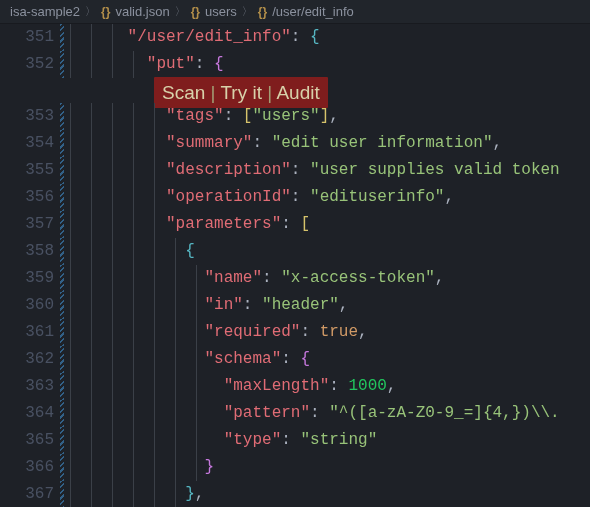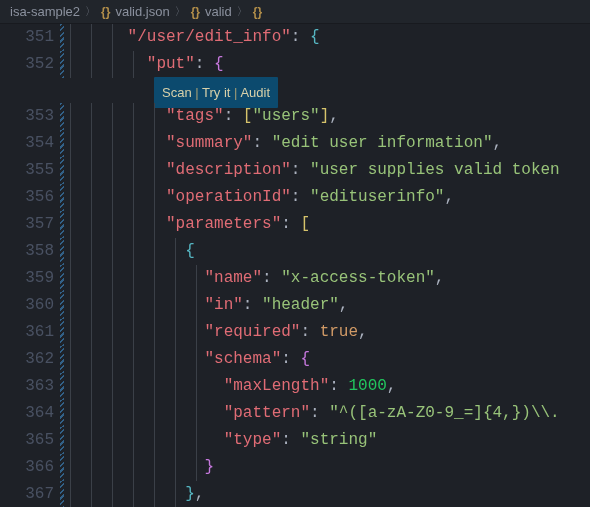--- a/index.html
+++ b/index.html
@@ -81,42 +81,43 @@
   .key { color: #e06c75; }
   .string { color: #98c379; }
   .number { color: #22c55e; }
   .bool { color: #d19a66; }
   .punct { color: #abb2bf; }
   .bracket-y { color: #d6c36b; }
   .bracket-b { color: #56b6c2; }
   .bracket-p { color: #c678dd; }
   .codelens {
     position: absolute;
-    background: #0c4a6e;
+    background: #7f1d1d;
     color: #d8d1aa;
-    font-size: 13px;
+    font-size: 19px;
     padding: 2px 8px;
     font-family: -apple-system, BlinkMacSystemFont, "Segoe UI", sans-serif;
     border-radius: 1px;
   }
   .codelens .sep { color: #a39e76; }
 </style>
 </head>
 <body>
 
 <div class="breadcrumb">
   <span>isa-sample2</span>
   <span class="chev">〉</span>
   <span class="bicon">{}</span>
   <span>valid.json</span>
   <span class="chev">〉</span>
   <span class="bicon">{}</span>
-  <span>valid</span>
+  <span>users</span>
   <span class="chev">〉</span>
   <span class="bicon">{}</span>
+  <span>/user/edit_info</span>
 </div>
 
 <div class="editor" id="editor">
     <div class="line"><div class="gutter">351<div class="stripe"></div></div><div class="code"><div class="indent-guide" style="left: 0px;"></div><div class="indent-guide" style="left: 21px;"></div><div class="indent-guide" style="left: 42px;"></div><span class="punct">      </span><span class="key">"/user/edit_info"</span><span class="punct">: </span><span class="bracket-b">{</span></div></div>
     <div class="line" style="height: 52px;"><div class="gutter">352<div class="stripe"></div></div><div class="code"><div class="indent-guide" style="left: 0px;"></div><div class="indent-guide" style="left: 21px;"></div><div class="indent-guide" style="left: 42px;"></div><div class="indent-guide" style="left: 63px;"></div><span class="punct">        </span><span class="key">"put"</span><span class="punct">: </span><span class="bracket-p">{</span><div class="codelens" style="left: 84px; top: 26px;"><span>Scan</span> <span class="sep">|</span> <span>Try it</span> <span class="sep">|</span> <span>Audit</span></div></div></div>
     <div class="line"><div class="gutter">353<div class="stripe"></div></div><div class="code"><div class="indent-guide" style="left: 0px;"></div><div class="indent-guide" style="left: 21px;"></div><div class="indent-guide" style="left: 42px;"></div><div class="indent-guide" style="left: 63px;"></div><div class="indent-guide" style="left: 84px;"></div><span class="punct">          </span><span class="key">"tags"</span><span class="punct">: </span><span class="bracket-y">[</span><span class="string">"users"</span><span class="bracket-y">]</span><span class="punct">,</span></div></div>
     <div class="line"><div class="gutter">354<div class="stripe"></div></div><div class="code"><div class="indent-guide" style="left: 0px;"></div><div class="indent-guide" style="left: 21px;"></div><div class="indent-guide" style="left: 42px;"></div><div class="indent-guide" style="left: 63px;"></div><div class="indent-guide" style="left: 84px;"></div><span class="punct">          </span><span class="key">"summary"</span><span class="punct">: </span><span class="string">"edit user information"</span><span class="punct">,</span></div></div>
     <div class="line"><div class="gutter">355<div class="stripe"></div></div><div class="code"><div class="indent-guide" style="left: 0px;"></div><div class="indent-guide" style="left: 21px;"></div><div class="indent-guide" style="left: 42px;"></div><div class="indent-guide" style="left: 63px;"></div><div class="indent-guide" style="left: 84px;"></div><span class="punct">          </span><span class="key">"description"</span><span class="punct">: </span><span class="string">"user supplies valid token</span></div></div>
     <div class="line"><div class="gutter">356<div class="stripe"></div></div><div class="code"><div class="indent-guide" style="left: 0px;"></div><div class="indent-guide" style="left: 21px;"></div><div class="indent-guide" style="left: 42px;"></div><div class="indent-guide" style="left: 63px;"></div><div class="indent-guide" style="left: 84px;"></div><span class="punct">          </span><span class="key">"operationId"</span><span class="punct">: </span><span class="string">"edituserinfo"</span><span class="punct">,</span></div></div>
     <div class="line"><div class="gutter">357<div class="stripe"></div></div><div class="code"><div class="indent-guide" style="left: 0px;"></div><div class="indent-guide" style="left: 21px;"></div><div class="indent-guide" style="left: 42px;"></div><div class="indent-guide" style="left: 63px;"></div><div class="indent-guide" style="left: 84px;"></div><span class="punct">          </span><span class="key">"parameters"</span><span class="punct">: </span><span class="bracket-y">[</span></div></div>

